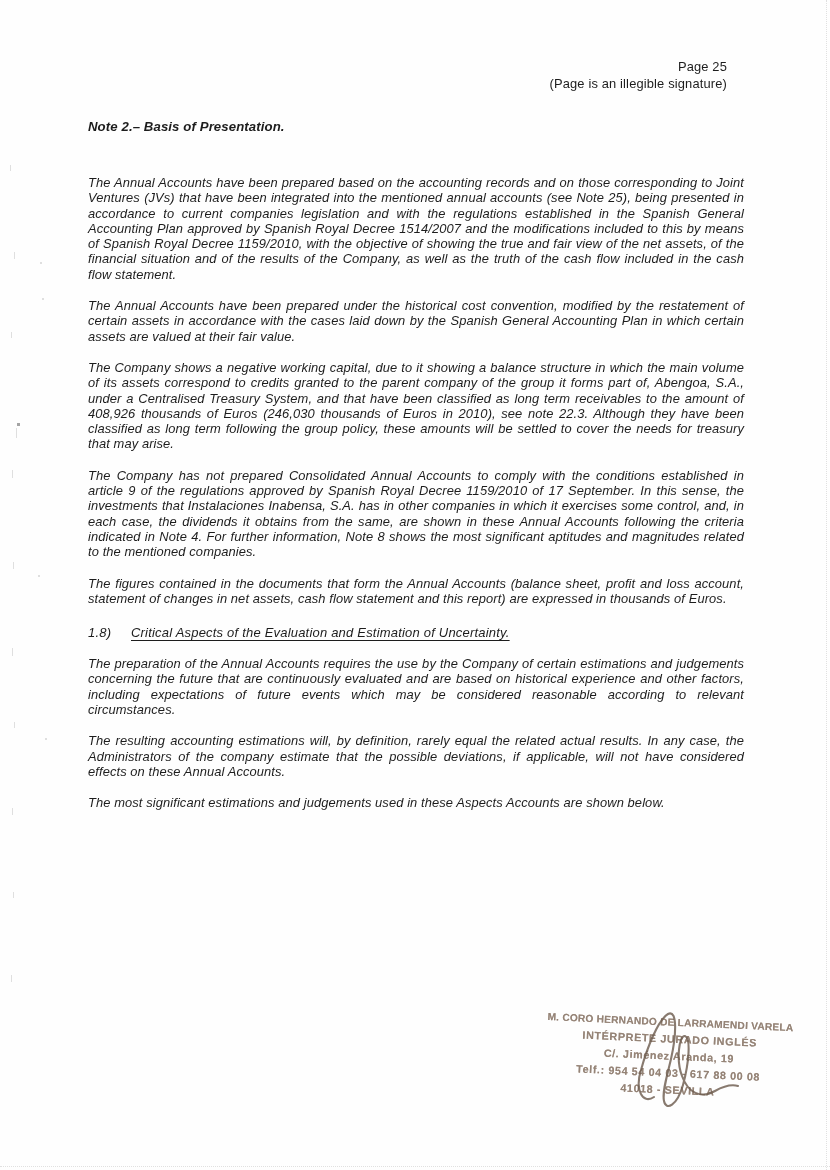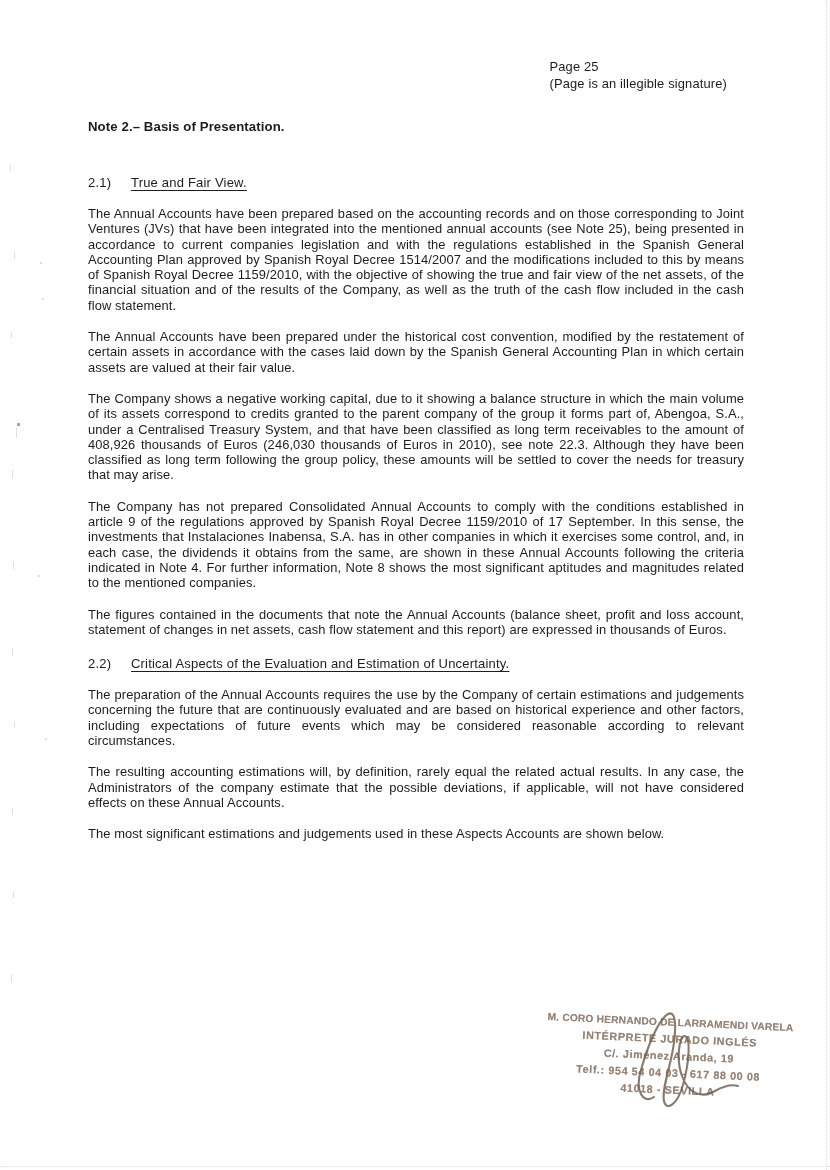--- a/index.html
+++ b/index.html
@@ -10,31 +10,32 @@
     background: #fefefe;
     font-family: "Liberation Sans", sans-serif;
     color: #1d1d1d;
     overflow: hidden;
   }
   
   .header-block {
     position: absolute;
     top: 58px;
     right: 103px;
-    text-align: left;
+    text-align: right;
     font-size: 12.9px;
     line-height: 17px;
     letter-spacing: 0.15px;
   }
   
   .content {
     position: absolute;
     left: 88px;
     top: 119px;
     width: 656px;
+    font-style: italic;
   }
   .note-heading {
     font-weight: bold;
     font-size: 13.2px;
     letter-spacing: 0.1px;
     margin: 0 0 41px 0;
   }
   .section-heading {
     font-size: 13px;
     margin: 0 0 13px 0;
@@ -105,32 +106,29 @@
 
 <div class="header-block">
   <div>Page 25</div>
   <div>(Page is an illegible signature)</div>
 </div>
 
 <div class="content">
 
   <div class="note-heading">Note 2.– Basis of Presentation.</div>
 
-  <div class="section-heading">
-    <span class="sec-num">2.1)</span><span class="sec-title">True and Fair View.</span>
-  </div>
 
   <p class="body-par">The Annual Accounts have been prepared based on the accounting records and on those corresponding to Joint Ventures (JVs) that have been integrated into the mentioned annual accounts (see Note 25), being presented in accordance to current companies legislation and with the regulations established in the Spanish General Accounting Plan approved by Spanish Royal Decree 1514/2007 and the modifications included to this by means of Spanish Royal Decree 1159/2010, with the objective of showing the true and fair view of the net assets, of the financial situation and of the results of the Company, as well as the truth of the cash flow included in the cash flow statement.</p>
   <p class="body-par">The Annual Accounts have been prepared under the historical cost convention, modified by the restatement of certain assets in accordance with the cases laid down by the Spanish General Accounting Plan in which certain assets are valued at their fair value.</p>
   <p class="body-par">The Company shows a negative working capital, due to it showing a balance structure in which the main volume of its assets correspond to credits granted to the parent company of the group it forms part of, Abengoa, S.A., under a Centralised Treasury System, and that have been classified as long term receivables to the amount of 408,926 thousands of Euros (246,030 thousands of Euros in 2010), see note 22.3. Although they have been classified as long term following the group policy, these amounts will be settled to cover the needs for treasury that may arise.</p>
   <p class="body-par">The Company has not prepared Consolidated Annual Accounts to comply with the conditions established in article 9 of the regulations approved by Spanish Royal Decree 1159/2010 of 17 September. In this sense, the investments that Instalaciones Inabensa, S.A. has in other companies in which it exercises some control, and, in each case, the dividends it obtains from the same, are shown in these Annual Accounts following the criteria indicated in Note 4. For further information, Note 8 shows the most significant aptitudes and magnitudes related to the mentioned companies.</p>
-  <p class="body-par">The figures contained in the documents that note the Annual Accounts (balance sheet, profit and loss account, statement of changes in net assets, cash flow statement and this report) are expressed in thousands of Euros.</p>
+  <p class="body-par">The figures contained in the documents that form the Annual Accounts (balance sheet, profit and loss account, statement of changes in net assets, cash flow statement and this report) are expressed in thousands of Euros.</p>
 
   <div class="section-heading sec2-heading">
-    <span class="sec-num">2.2)</span><span class="sec-title">Critical Aspects of the Evaluation and Estimation of Uncertainty.</span>
+    <span class="sec-num">1.8)</span><span class="sec-title">Critical Aspects of the Evaluation and Estimation of Uncertainty.</span>
   </div>
 
   <p class="body-par">The preparation of the Annual Accounts requires the use by the Company of certain estimations and judgements concerning the future that are continuously evaluated and are based on historical experience and other factors, including expectations of future events which may be considered reasonable according to relevant circumstances.</p>
   <p class="body-par">The resulting accounting estimations will, by definition, rarely equal the related actual results. In any case, the Administrators of the company estimate that the possible deviations, if applicable, will not have considered effects on these Annual Accounts.</p>
   <p class="body-par">The most significant estimations and judgements used in these Aspects Accounts are shown below.</p>
 
 </div>
 
 <div class="stamp">
   <div class="stamp-line first">M. CORO HERNANDO DE LARRAMENDI VARELA</div>

